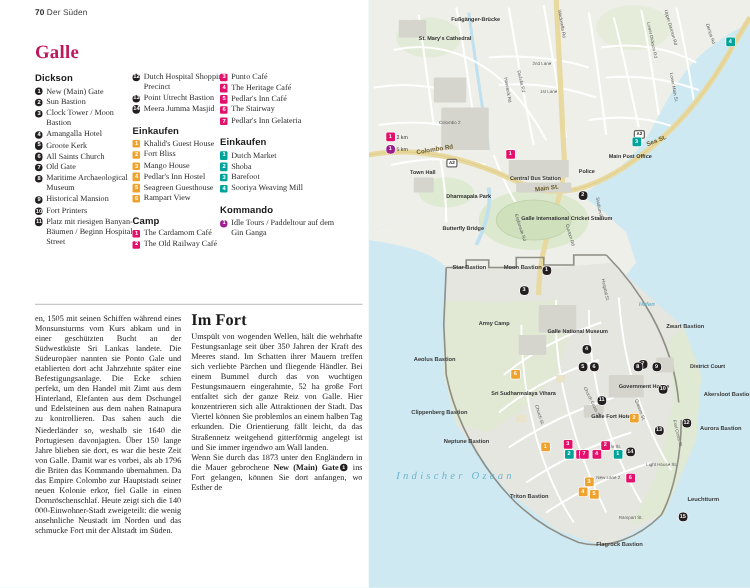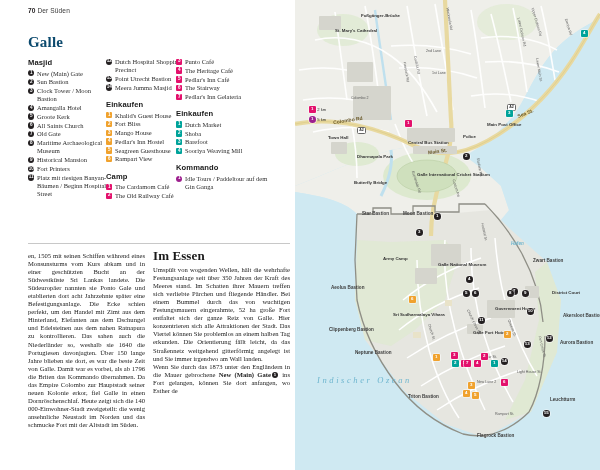--- a/index.html
+++ b/index.html
@@ -13,21 +13,21 @@
   
   .chapter-tab{position:absolute;left:0;top:0;width:13px;height:108px;background:#9ed5ec;}
 
   
   .textpane{position:absolute;left:0;top:0;width:295px;height:470px;background:#fff;}
   .running-head{position:absolute;left:28px;top:7px;font-family:"Liberation Sans",sans-serif;
     font-size:6.6px;letter-spacing:.1px;color:#3a3a3a;}
   .running-head b{font-weight:bold;color:#231f20;}
 
   .title{position:absolute;left:28px;top:34px;font-family:"Liberation Serif",serif;
-    font-size:15px;font-weight:bold;letter-spacing:.2px;color:#0c4a6e;}
+    font-size:15px;font-weight:bold;letter-spacing:.2px;color:#be185d;}
 
   
   .legend{position:absolute;left:28px;top:58px;width:262px;}
   .lcol{position:absolute;top:0;}
   .lcol.c1{left:0;width:80px;}
   .lcol.c2{left:78px;width:84px;}
   .lcol.c3{left:148px;width:100px;}
 
   .lhead{font-family:"Liberation Sans",sans-serif;font-size:7.6px;font-weight:bold;
     color:#1a1a1a;margin:0 0 2.5px 0;letter-spacing:.1px;}
@@ -107,21 +107,21 @@
 
     <div class="running-head">
       <b>70</b>
       <span>Der Süden</span>
     </div>
 
     <div class="title">Galle</div>
 
     <div class="legend">
       <div class="lcol c1" id="lc1">
-          <div class="lhead">Masjid</div>
+          <div class="lhead">Dickson</div>
           <div class="litem">
             <span class="mk sight">1</span>
             <span class="lbl">New (Main) Gate</span>
           </div>
           <div class="litem">
             <span class="mk sight">2</span>
             <span class="lbl">Sun Bastion</span>
           </div>
           <div class="litem">
             <span class="mk sight">3</span>
@@ -254,21 +254,21 @@
         </div>
     </div>
 
     <div class="rule"></div>
 
     <div class="bodycol left">
       <p>en, 1505 mit seinen Schiffen während eines Monsunsturms vom Kurs abkam und in einer geschützten Bucht an der Südwestküste Sri Lankas landete. Die Südeuropäer nannten sie Ponto Gale und etablierten dort acht Jahrzehnte später eine Befestigungsanlage. Die Ecke schien perfekt, um den Handel mit Zimt aus dem Hinterland, Elefanten aus dem Dschungel und Edelsteinen aus dem nahen Ratnapura zu kontrollieren. Das sahen auch die Niederländer so, weshalb sie 1640 die Portugiesen davonjagten. Über 150 lange Jahre blieben sie dort, es war die beste Zeit von Galle. Damit war es vorbei, als ab 1796 die Briten das Kommando übernahmen. Da das Empire Colombo zur Hauptstadt seiner neuen Kolonie erkor, fiel Galle in einen Dornröschenschlaf. Heute zeigt sich die 140 000-Einwohner-Stadt zweigeteilt: die wenig ansehnliche Neustadt im Norden und das schmucke Fort mit der Altstadt im Süden.</p>
     </div>
 
     <div class="bodycol right">
-      <div class="subhead">Im Essen</div>
+      <div class="subhead">Im Fort</div>
       <p>Umspült von wogenden Wellen, hält die wehrhafte Festungsanlage seit über 350 Jahren der Kraft des Meeres stand. Im Schatten ihrer Mauern treffen sich verliebte Pärchen und fliegende Händler. Bei einem Bummel durch das von wuchtigen Festungsmauern eingerahmte, 52 ha große Fort entfaltet sich der ganze Reiz von Galle. Hier konzentrieren sich alle Attraktionen der Stadt. Das Viertel können Sie problemlos an einem halben Tag erkunden. Die Orientierung fällt leicht, da das Straßennetz weitgehend gitterförmig angelegt ist und Sie immer irgendwo am Wall landen.</p>
       <p><span>Wenn Sie durch das 1873 unter den Engländern in die Mauer gebrochene </span><b>New (Main) Gate</b><span class="inlinemk">1</span><span> ins Fort gelangen, können Sie dort anfangen, wo Esther de</span></p>
     </div>
   </div>
 
   <div class="map">
 
     <svg width="305" height="470" viewBox="0 0 305 470">
 
       <path d="M0,0 H305 V18 C290,26 272,36 258,52 C244,68 236,86 226,104

